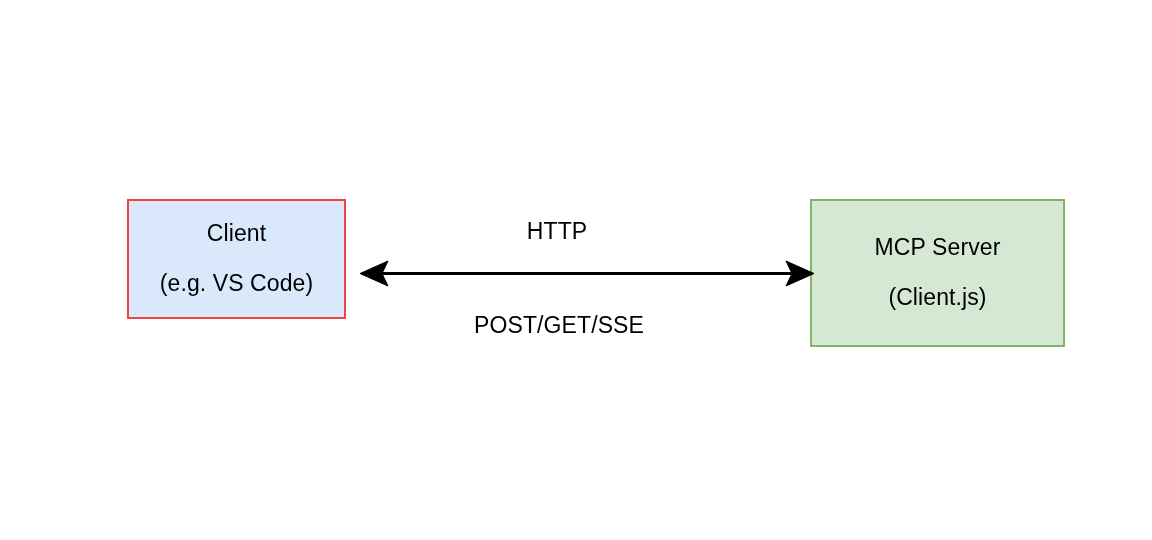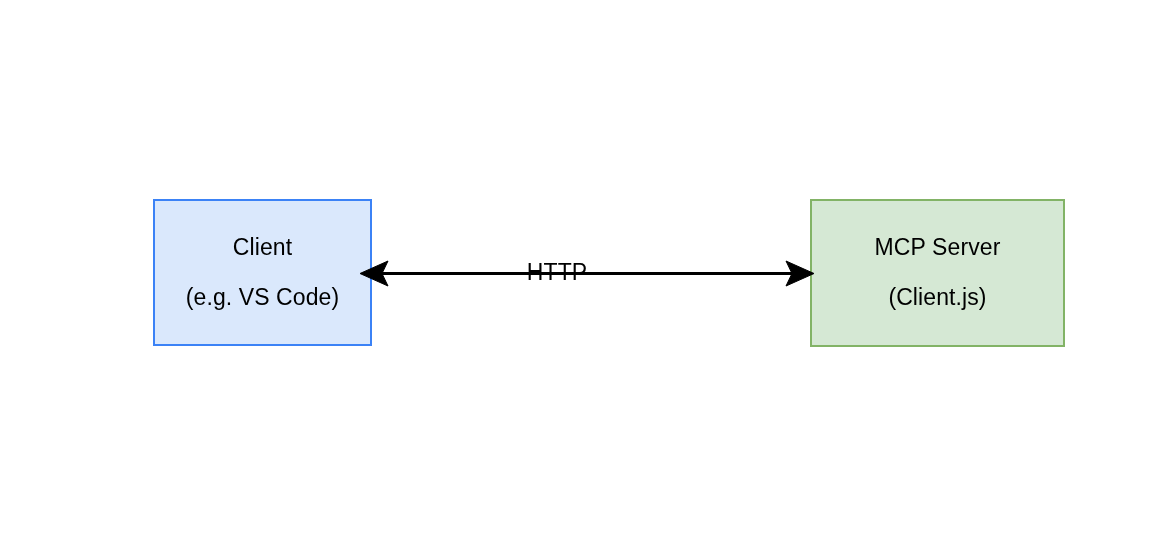--- a/index.html
+++ b/index.html
@@ -37,26 +37,26 @@
     display: block;
     white-space: nowrap;
     font-size: 23px;
     letter-spacing: 0.1px;
   }
   .node .line2 {
     margin-top: 20px;
   }
 
   #client-node {
-    left: 153px;
+    left: 127px;
     top: 199px;
     width: 219px;
-    height: 147px;
+    height: 120px;
     background: #dae8fc;
-    border: 2px solid #3b82f6;
+    border: 2px solid #ef4444;
   }
 
   #server-node {
     left: 810px;
     top: 199px;
     width: 255px;
     height: 148px;
     background: #d5e8d4;
     border: 2px solid #82b366;
   }
@@ -73,21 +73,20 @@
 
   
   .edge-label {
     position: absolute;
     white-space: nowrap;
     color: #000000;
     font-size: 23px;
     letter-spacing: 0.1px;
     text-align: left;
     transform: translateX(-50%);
-    margin-top: 41px;
   }
   #edge-label-protocol {
     left: 557px;
     top: 218px;
   }
   #edge-label-methods {
     left: 559px;
     top: 312px;
   }
 </style>
@@ -110,14 +109,15 @@
 
     <line x1="24" y1="25.5" x2="446" y2="25.5" stroke="#000000" stroke-width="3.2"></line>
 
     <path d="M 8 25.5 L 36 13 L 30 25.5 L 36 38 Z" fill="#000000" stroke="#000000" stroke-width="1" stroke-linejoin="miter"></path>
 
     <path d="M 462 25.5 L 434 13 L 440 25.5 L 434 38 Z" fill="#000000" stroke="#000000" stroke-width="1" stroke-linejoin="miter"></path>
   </svg>
 
   <div id="edge-label-protocol" class="edge-label">HTTP</div>
 
+  <div id="edge-label-methods" class="edge-label">POST/GET/SSE</div>
 
 </div>
 
 </body></html>

